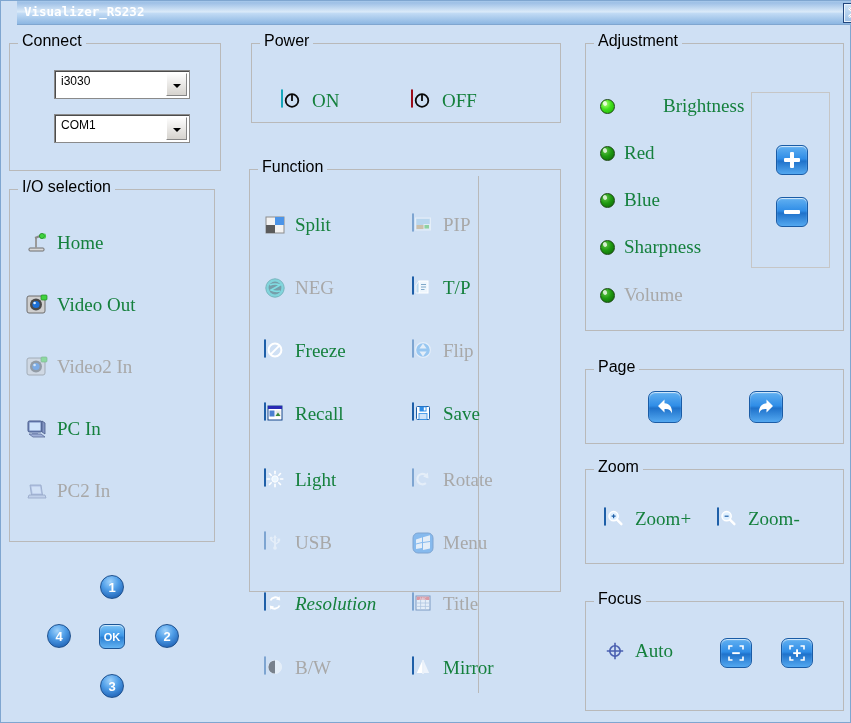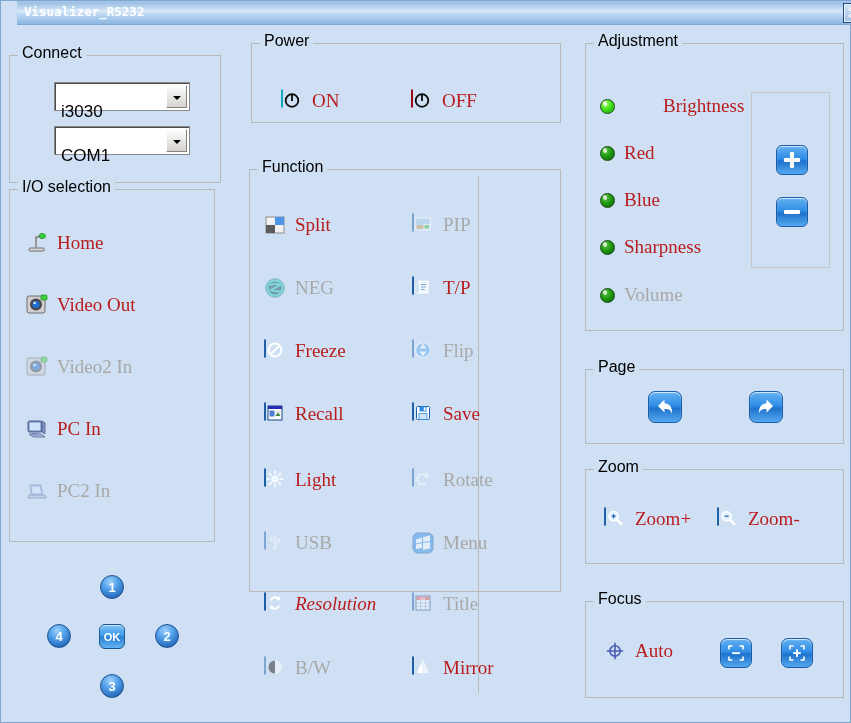--- a/index.html
+++ b/index.html
@@ -42,41 +42,41 @@
     background:#cfe0f4;
     font-family:"Liberation Sans",sans-serif;
     font-size:16px;font-weight:normal;color:#000;white-space:nowrap;
   }
 
   
   .combo{position:absolute;height:29px;box-sizing:border-box;
          background:#ffffff;border:1px solid #8a8a8a;
          box-shadow:inset 1px 1px 0 #4c4c4c;cursor:pointer;}
   .combo .val{
-    position:absolute;left:6px;top:19px;
-    font-family:"Liberation Sans",sans-serif;font-size:17px;color:#000;
+    position:absolute;left:6px;top:3px;
+    font-family:"Liberation Sans",sans-serif;font-size:12px;color:#000;
     white-space:nowrap;
   }
   .combo .arrowbox{
     position:absolute;right:2px;top:2px;width:21px;height:23px;
     background:linear-gradient(to bottom,#fdfdfd,#d6d3ce);
     border:1px solid #868686;border-top-color:#fff;border-left-color:#fff;
     box-sizing:border-box;
   }
   .combo .arrowbox i{
     position:absolute;left:6px;top:10px;width:0;height:0;
     border-left:4px solid transparent;border-right:4px solid transparent;
     border-top:4px solid #000;
   }
 
   
   .item{position:absolute;display:flex;align-items:center;cursor:pointer;
         white-space:nowrap;}
   .item .lbl{
-    font-family:"Liberation Serif",serif;font-size:19px;color:#b91c1c;
+    font-family:"Liberation Serif",serif;font-size:19px;color:#15803d;
     margin-left:9px;
   }
   .item.dim .lbl{color:#a8a8a8;}
   .item.dim .ico{opacity:.45;}
   .ico{position:relative;width:22px;height:22px;flex:0 0 22px;}
 
   
   .bico{
     width:22px;height:22px;border-radius:5px;box-sizing:border-box;
     background:linear-gradient(to bottom,#6bb5f2 0%,#2f8fe8 48%,#1f73cc 52%,#4aa2ef 100%);
@@ -147,21 +147,21 @@
   <div class="titlebar">
     <div class="title-text">Visualizer_RS232</div>
     <div class="close-btn">
       <svg width="15" height="15" viewBox="0 0 15 15">
         <path d="M3 3 L12 12 M12 3 L3 12" stroke="#ffffff" stroke-width="2.6" stroke-linecap="butt"></path>
         <path d="M3 3 L12 12 M12 3 L3 12" stroke="#21457c" stroke-width="0.7" stroke-linecap="butt" opacity=".35"></path>
       </svg>
     </div>
   </div>
 
-  <div class="group" style="left:8px;top:42px;width:212px;height:128px;margin-top:12px;">
+  <div class="group" style="left:8px;top:42px;width:212px;height:128px;">
     <div class="legend">Connect</div>
 
     <div class="combo" style="left:44px;top:26px;width:136px;">
       <span class="val">i3030</span>
       <span class="arrowbox">
           <i></i>
         </span>
     </div>
 
     <div class="combo" style="left:44px;top:70px;width:136px;">
@@ -577,21 +577,21 @@
             <circle cx="8.6" cy="8.2" r="4.6" fill="#dff0ff" stroke="#ffffff" stroke-width="1.5"></circle>
             <path d="M11.9 11.6 L16.4 16.2" stroke="#ffffff" stroke-width="2.4" stroke-linecap="round"></path>
             <path d="M6.6 8.2 L10.6 8.2" stroke="#1e5fa8" stroke-width="1.2"></path>
           </svg>
         </span>
       </span>
       <span class="lbl">Zoom-</span>
     </div>
   </div>
 
-  <div class="group" style="left:584px;top:600px;width:259px;height:97px;">
+  <div class="group" style="left:584px;top:600px;width:259px;height:110px;">
     <div class="legend">Focus</div>
 
     <div class="item" style="left:18px;top:38px;">
       <span class="ico">
         <svg width="22" height="22" viewBox="0 0 22 22">
           <circle cx="11" cy="11" r="5.2" fill="none" stroke="#4a5fb0" stroke-width="1.6"></circle>
           <path d="M11 2.8 L11 19.2 M2.8 11 L19.2 11" stroke="#4a5fb0" stroke-width="1.6"></path>
         </svg>
       </span>
       <span class="lbl">Auto</span>

